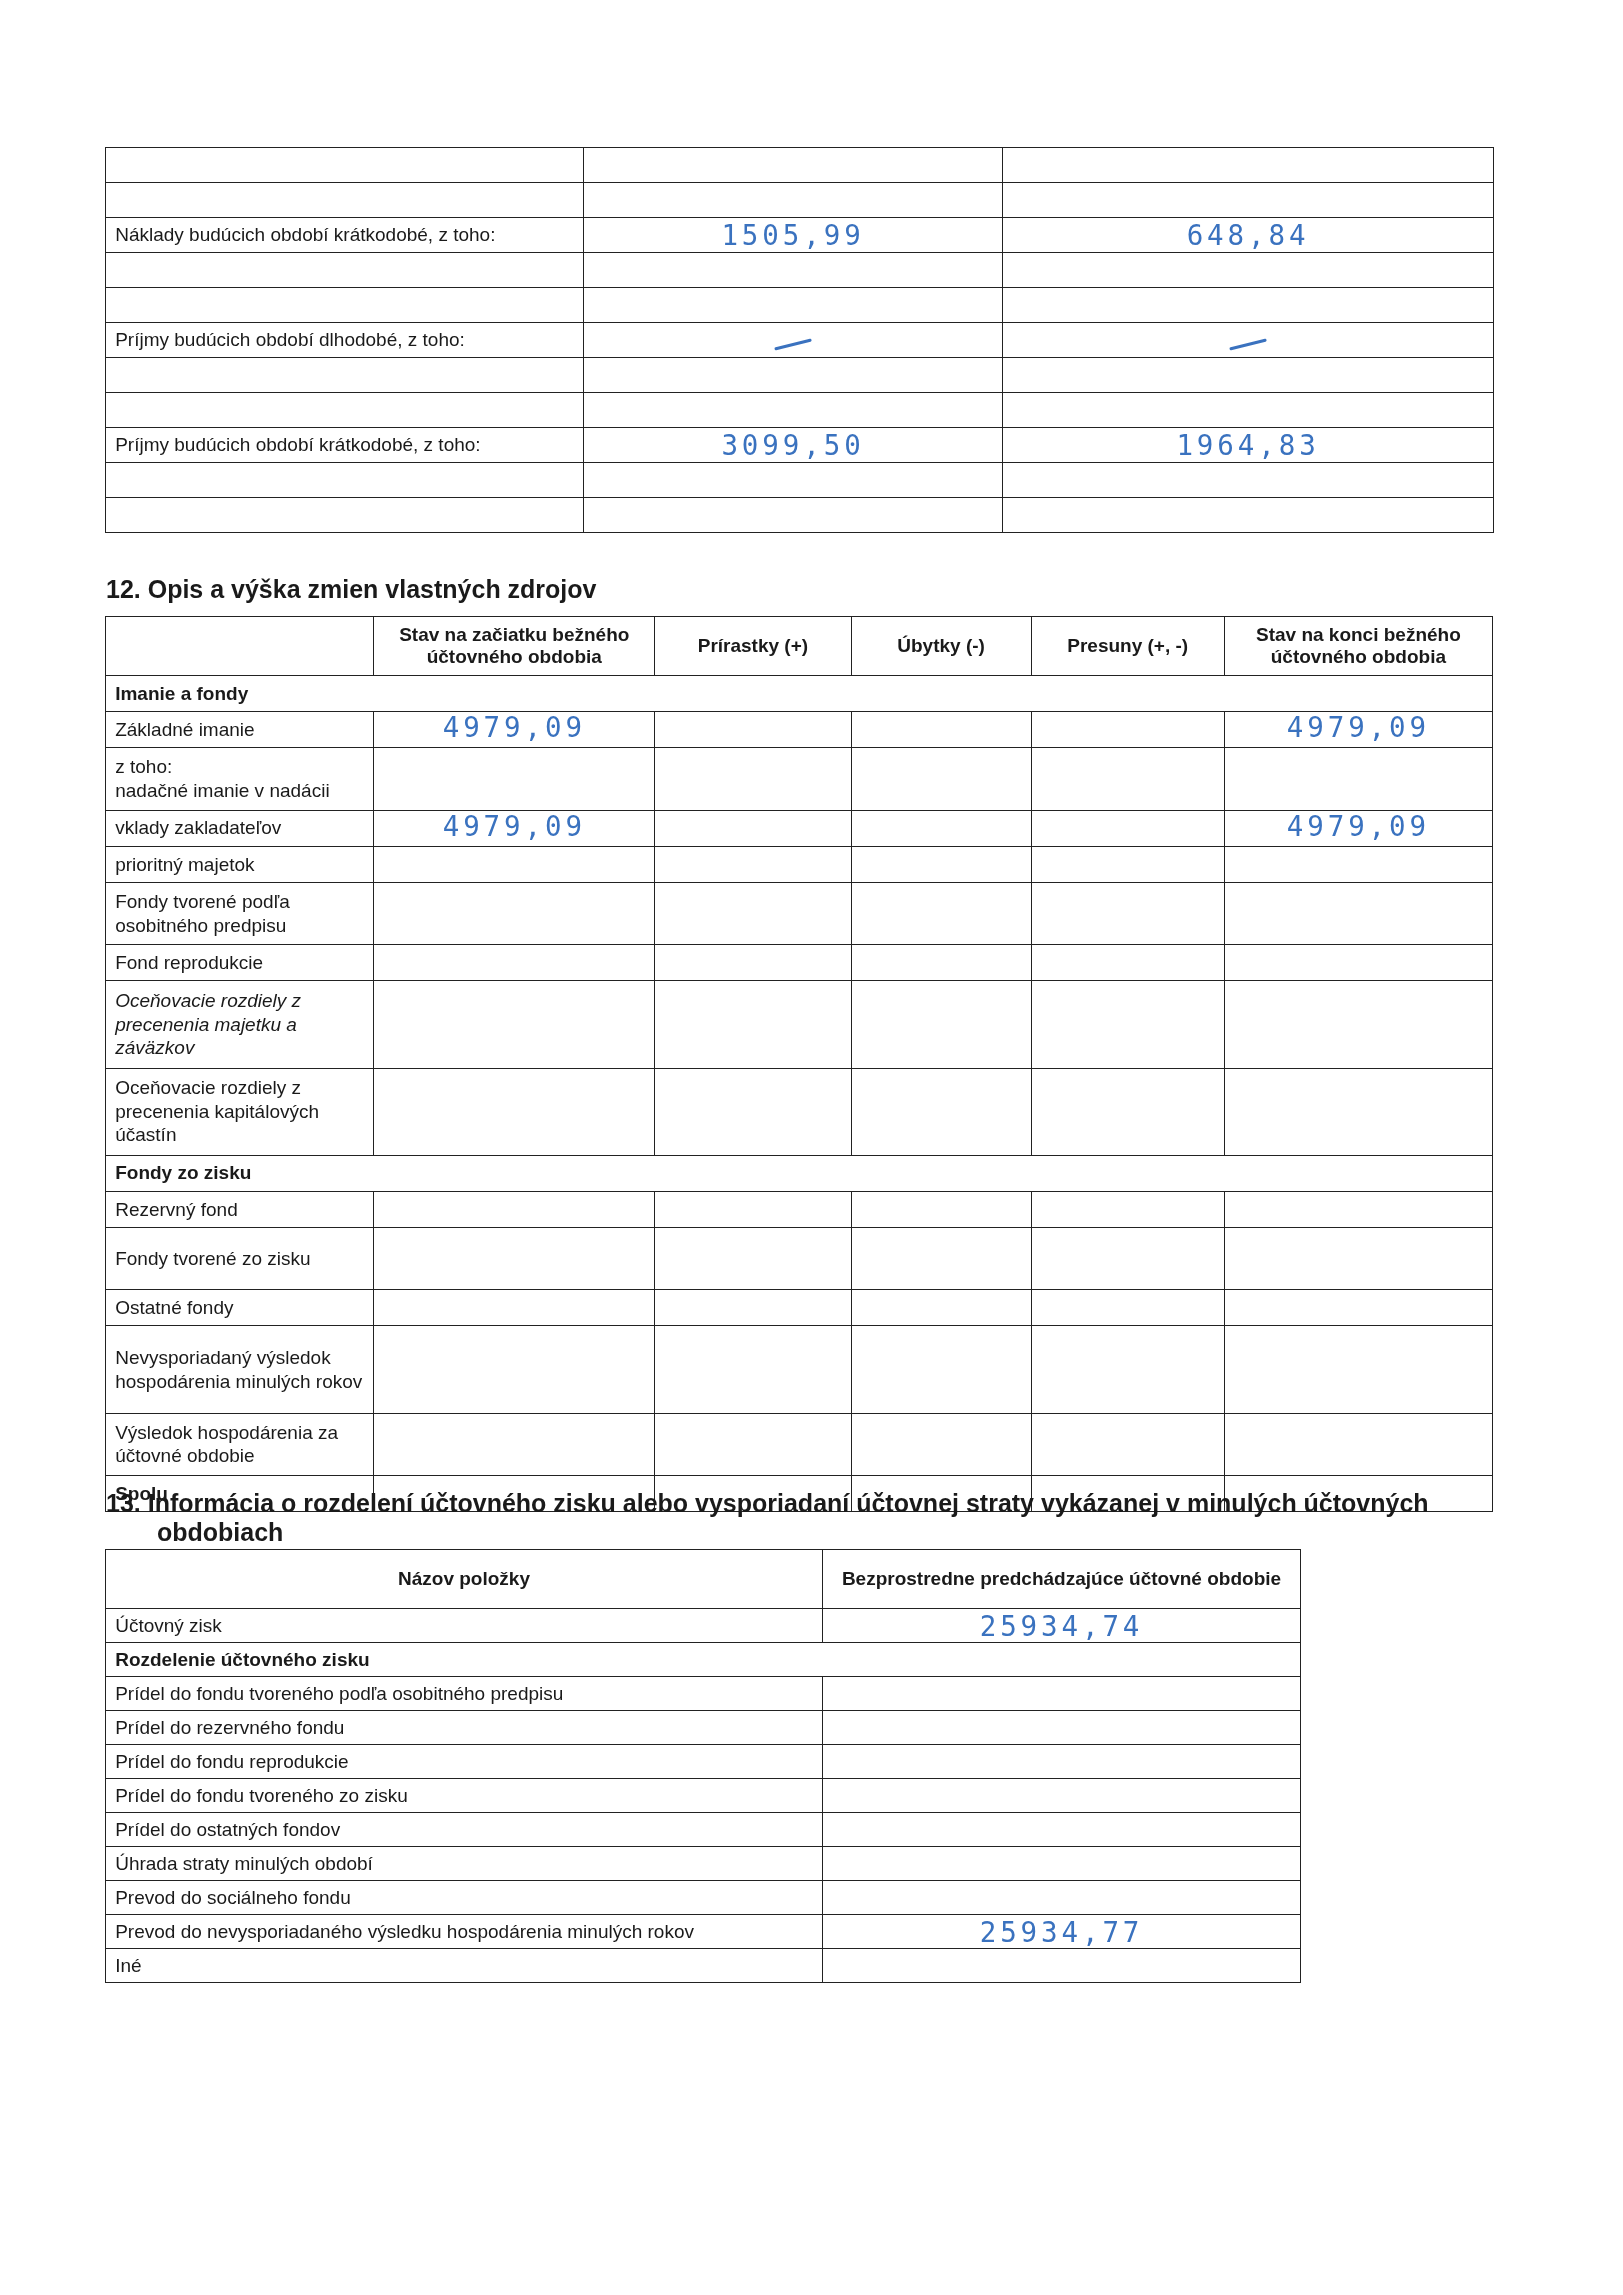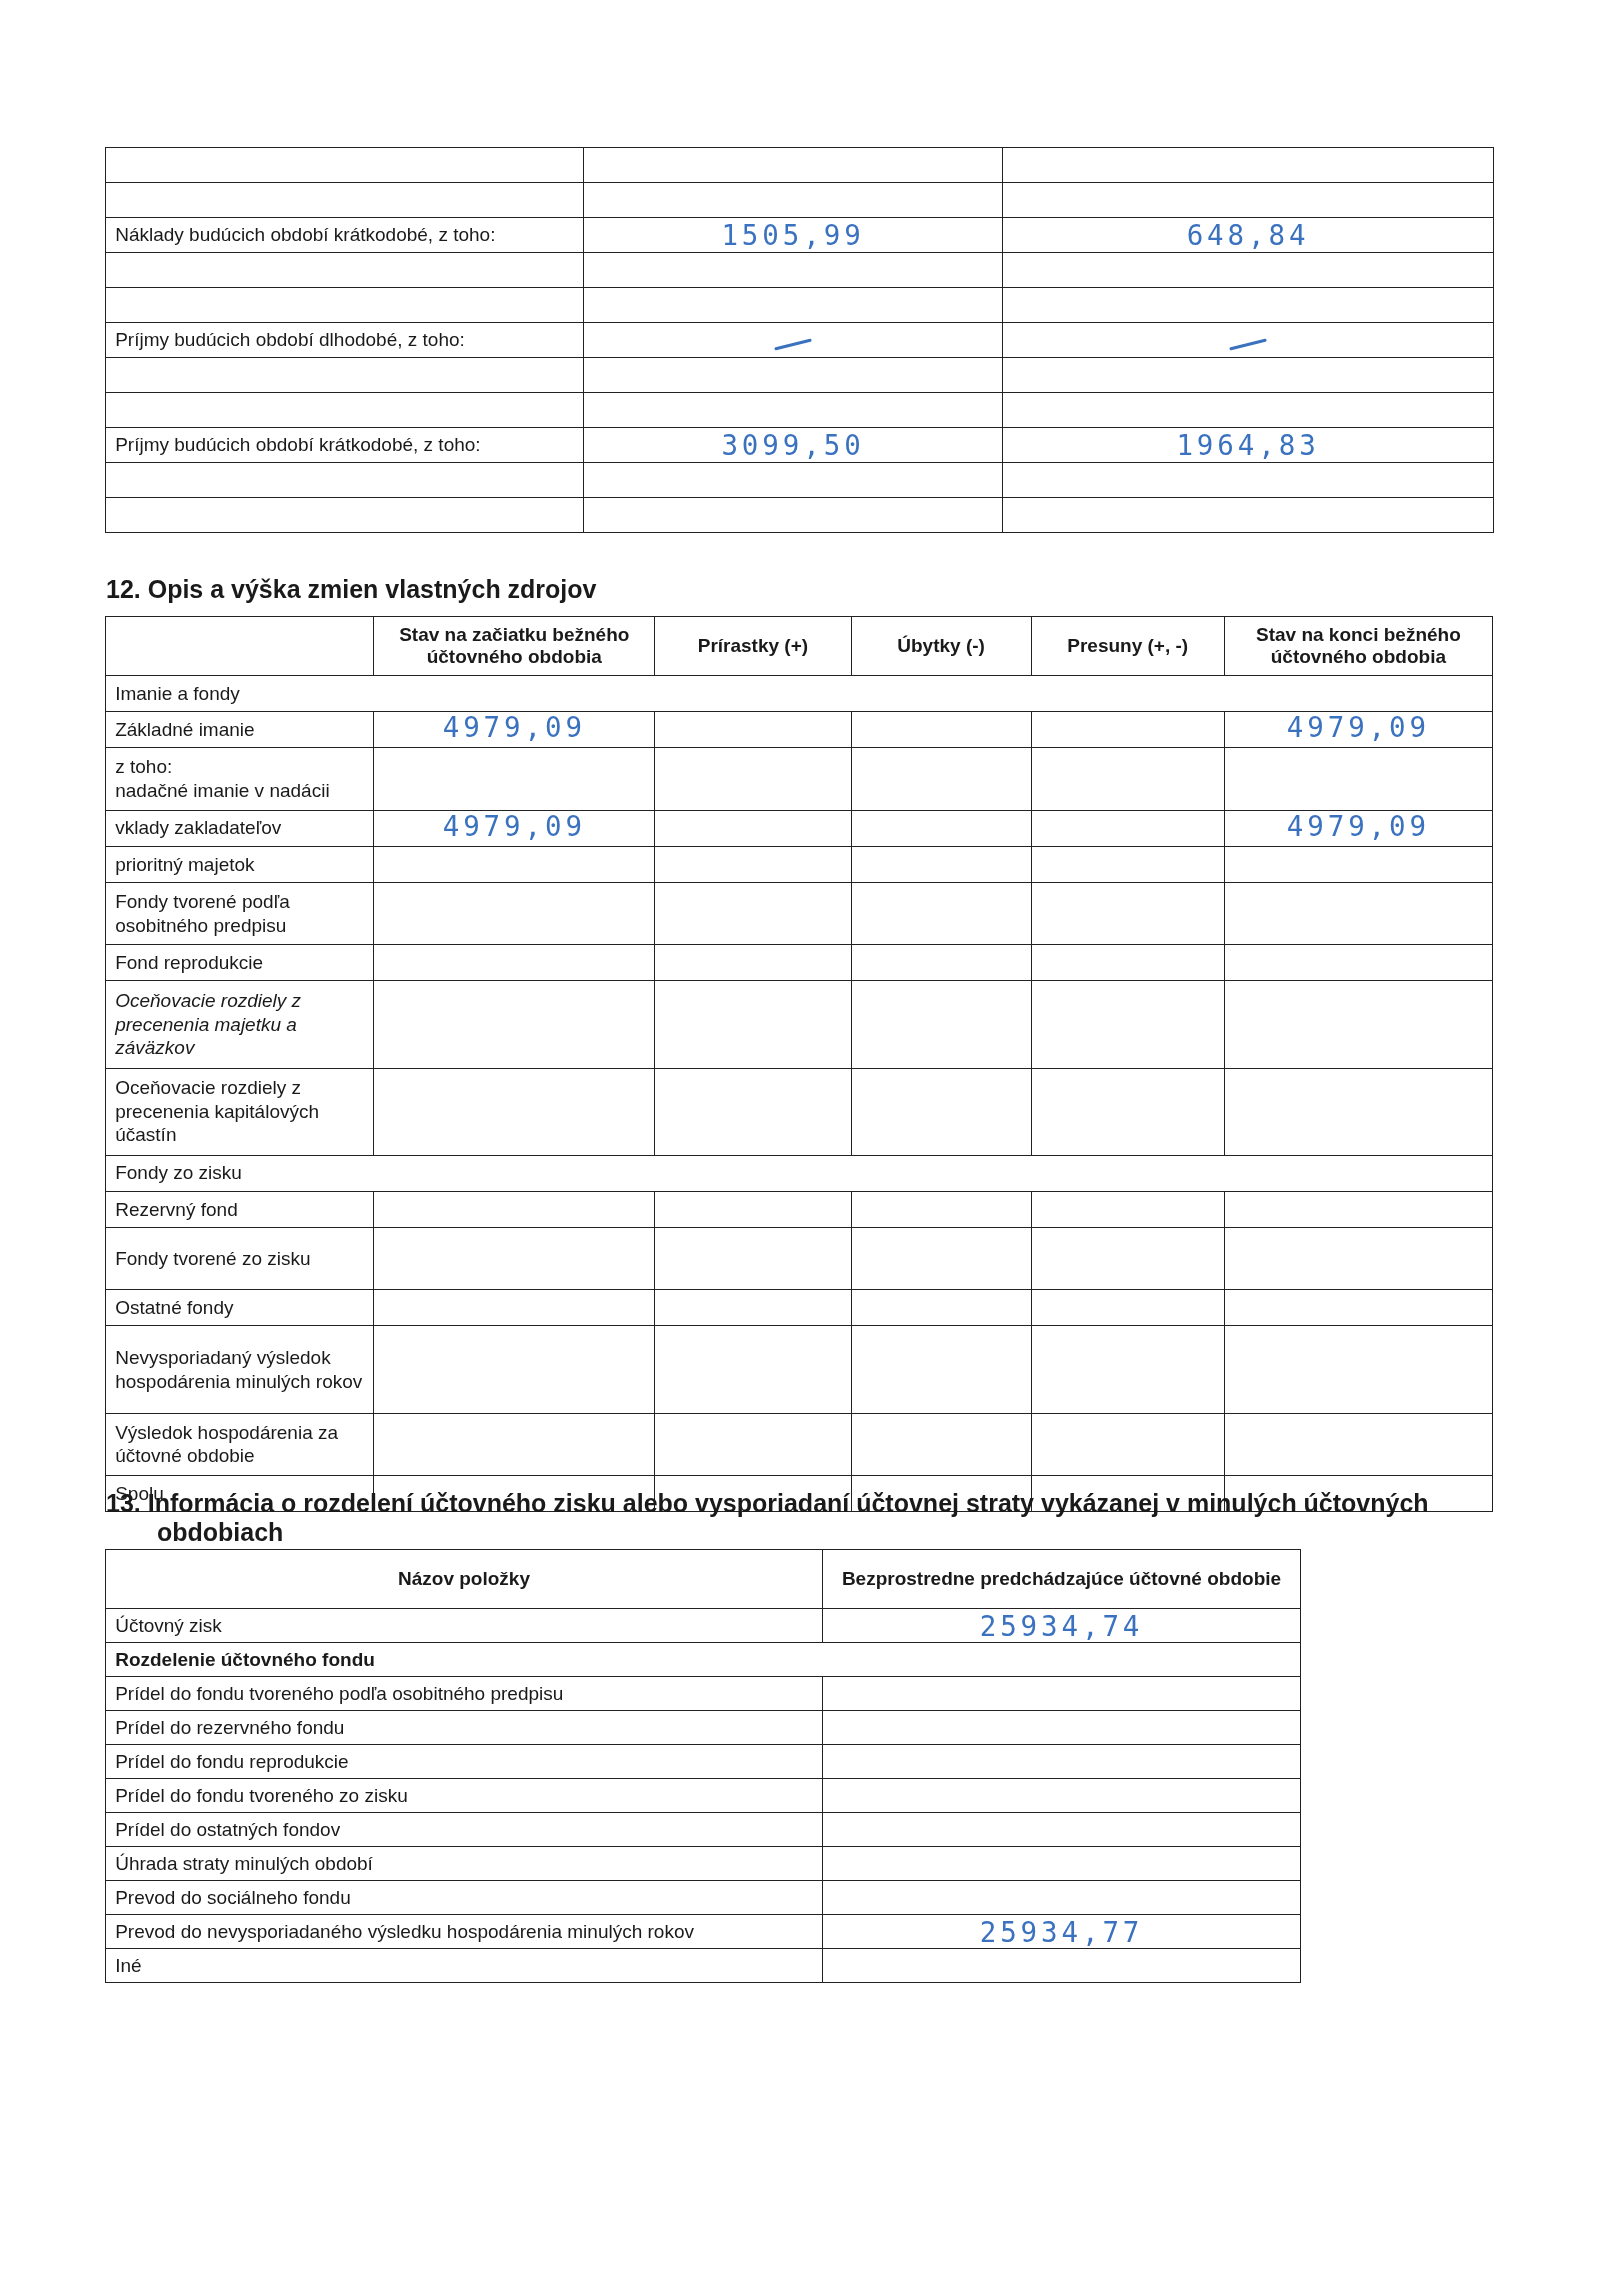--- a/index.html
+++ b/index.html
@@ -13,21 +13,21 @@
   
   #t-top { left:105px; top:147px; width:1388px; }
   #t-top td { height:34px; }
   #t-top td.val { text-align:center; }
   
   .sec-title { position:absolute; font-size:25px; font-weight:bold; color:#1a1a1a; }
   #s12-title { left:106px; top:575px; }
   #t12 { left:105px; top:616px; width:1388px; }
   #t12 th { font-weight:bold; font-size:19px; text-align:center; height:58px; line-height:22px; }
   #t12 td { font-size:19px; line-height:23.6px; padding:2.6px 9.2px; }
-  #t12 td.grp { font-weight:normal; height:30px; }
+  #t12 td.grp { font-weight:bold; height:30px; }
   #t12 td.val { text-align:center; padding:0; }
   #t12 tr.h1 td { height:30px; }
   #t12 tr.h2 td { height:56px; }
   #t12 tr.h3 td { height:81px; }
   
   #s13-title { left:106px; top:1489px; width:1388px; line-height:29px; text-indent:-51px; padding-left:51px; box-sizing:border-box; }
   #t13 { left:105px; top:1549px; width:1195px; }
   #t13 th { font-weight:bold; font-size:19px; text-align:center; height:58px; line-height:22px; }
   #t13 td { height:33px; font-size:19px; }
   #t13 td.grp { font-weight:bold; }
@@ -256,21 +256,21 @@
       <th>Názov položky</th>
       <th>Bezprostredne predchádzajúce účtovné obdobie</th>
     </tr>
   </thead>
   <tbody id="t13-body">
       <tr>
         <td>Účtovný zisk</td>
         <td class="val"><span class="hw">25934,74</span></td>
       </tr>
       <tr>
-        <td class="grp" colspan="2">Rozdelenie účtovného fondu</td>
+        <td class="grp" colspan="2">Rozdelenie účtovného zisku</td>
       </tr>
       <tr>
         <td>Prídel do fondu tvoreného podľa osobitného predpisu</td>
         <td class="val"><span class="hw"></span></td>
       </tr>
       <tr>
         <td>Prídel do rezervného fondu</td>
         <td class="val"><span class="hw"></span></td>
       </tr>
       <tr>

